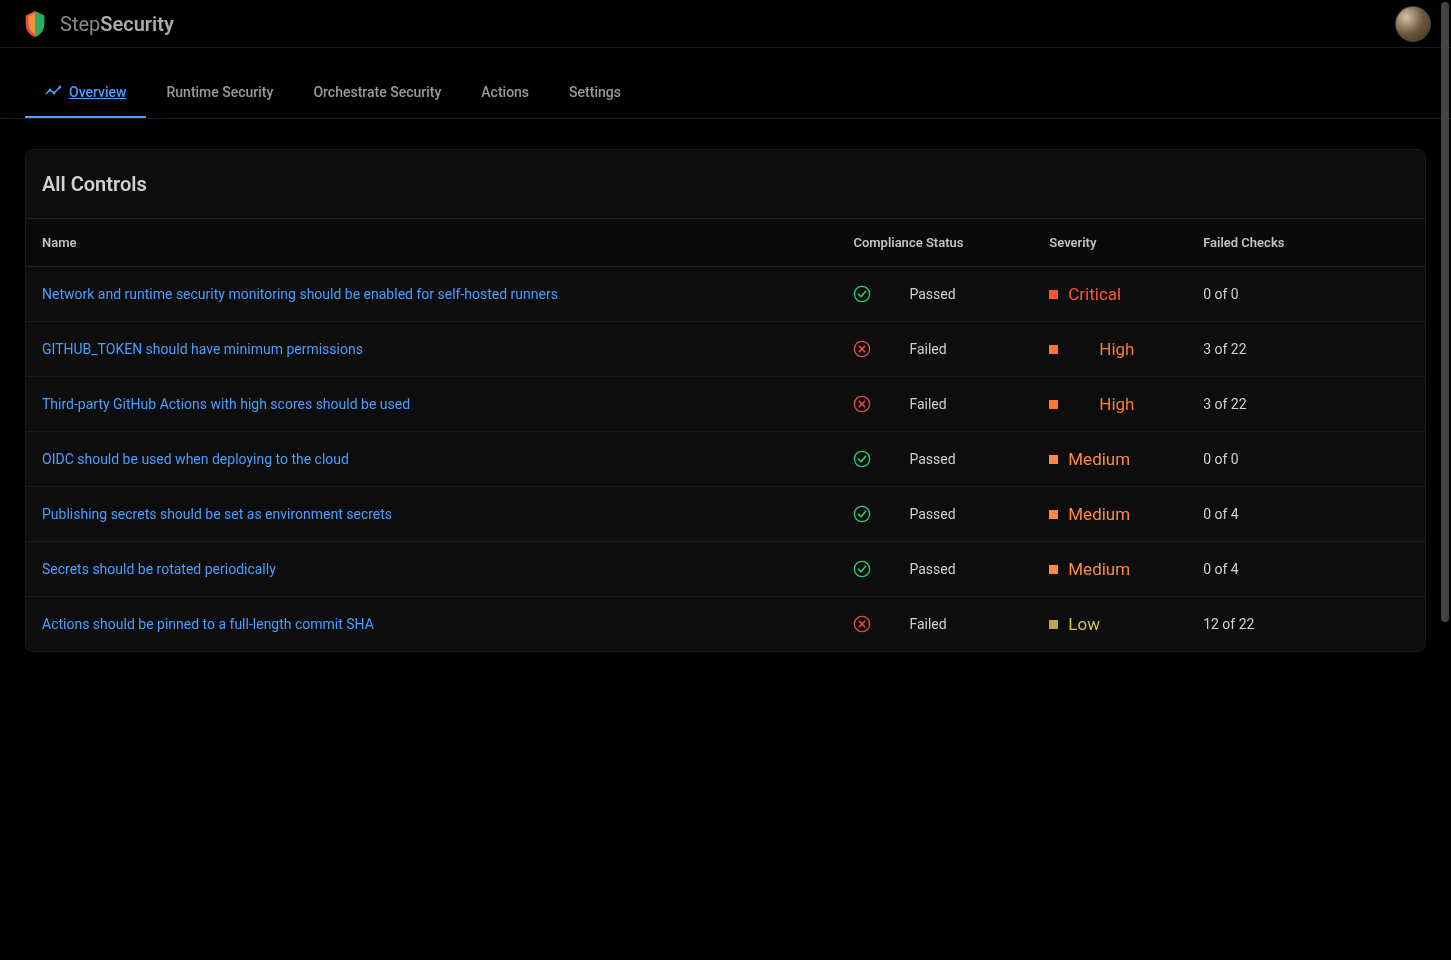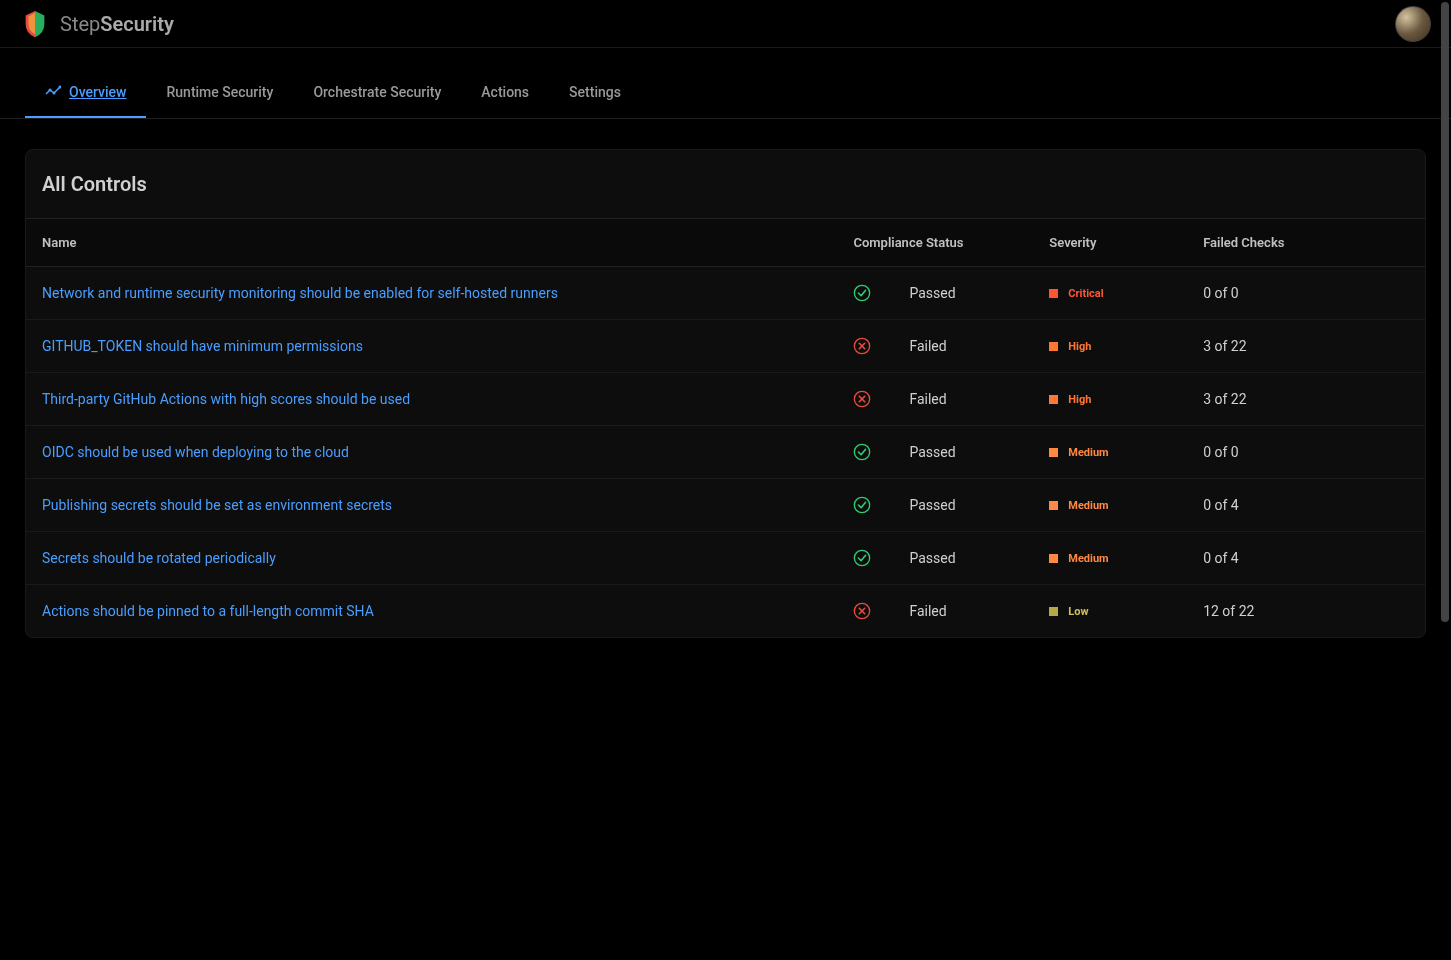--- a/index.html
+++ b/index.html
@@ -144,25 +144,24 @@
   display: flex;
   align-items: center;
   gap: 10px;
 }
 .sev-square {
   width: 9px;
   height: 9px;
   flex-shrink: 0;
 }
 .sev-text {
-  font-size: 11px;
-  font-weight: bold;
+  font-size: 17px;
 }
 .sev-critical { color: #ff5533; }
-.sev-high { color: #ff7733; }
+.sev-high { color: #ff7733; margin-left: 31px; }
 .sev-medium { color: #ff8844; }
 .sev-low { color: #d4c05a; }
 .sq-critical { background: #ff5533; }
 .sq-high { background: #ff7733; }
 .sq-medium { background: #ff8844; }
 .sq-low { background: #b8a848; }
 .failed-text {
   color: #d0d0d0;
   font-size: 14px;
 }

